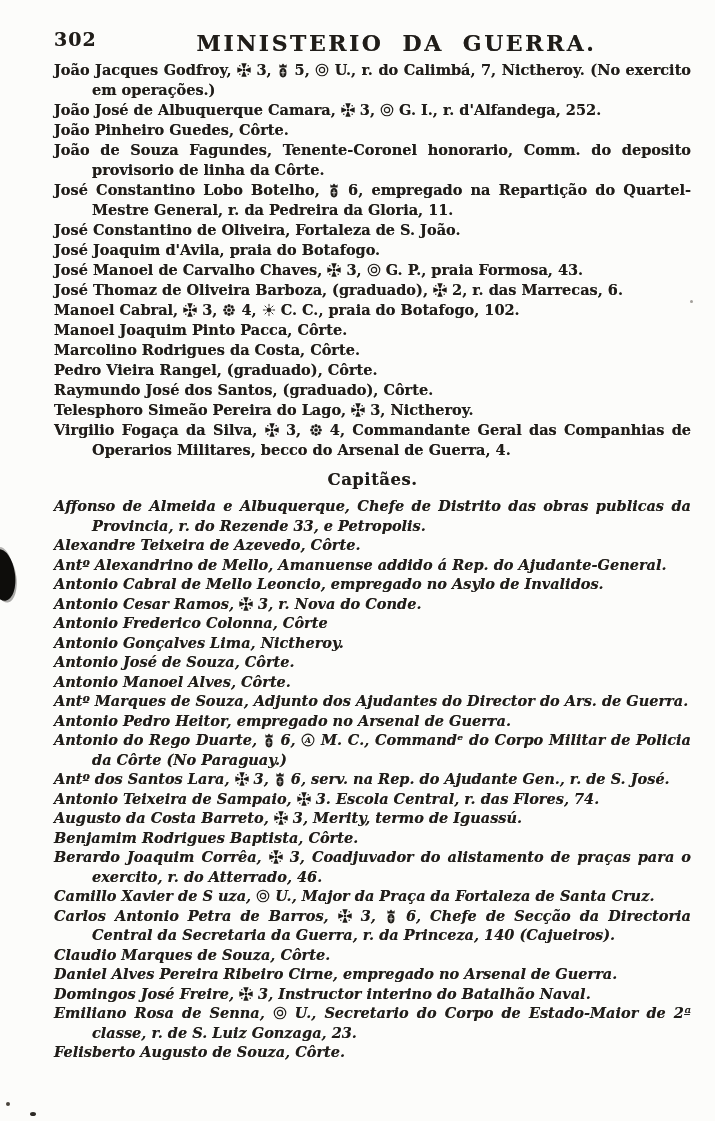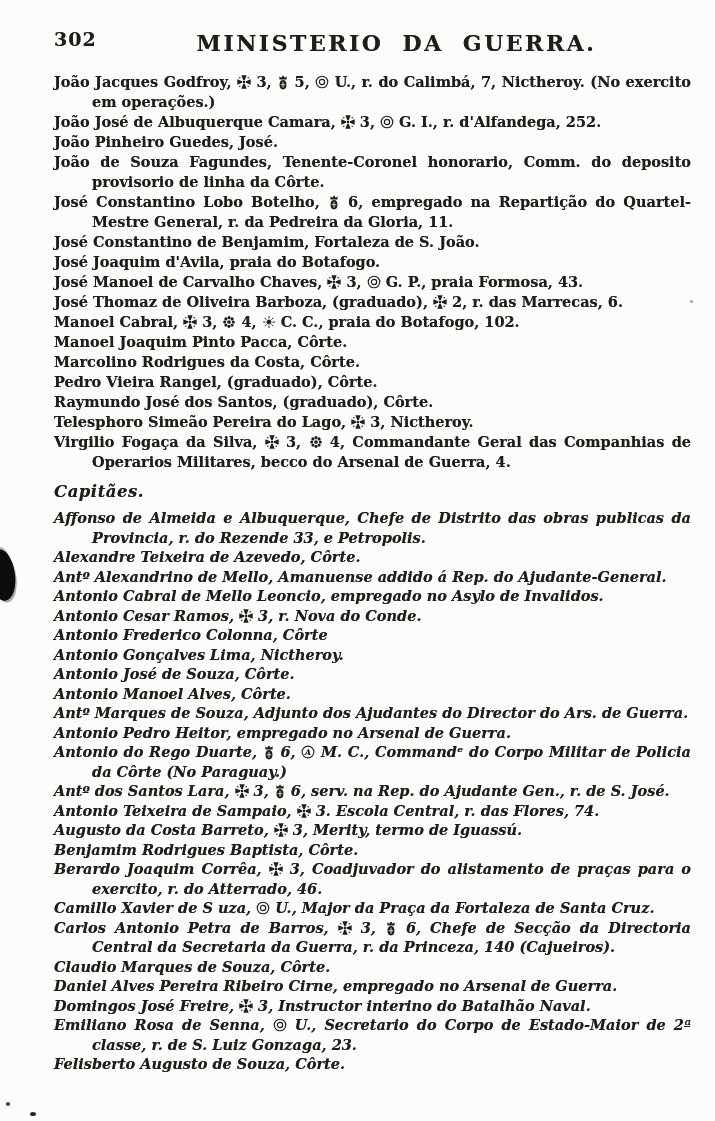--- a/index.html
+++ b/index.html
@@ -7,31 +7,31 @@
     position:relative;
     width:715px;height:1121px;
     background:#fcfcfa;
     color:#201d19;
     font-family:"DejaVu Serif", serif;
     font-weight:700;
     overflow:hidden;
     text-shadow:0 0 0.5px rgba(32,29,25,.6);
   }
   .content{position:absolute;left:54px;right:24px;top:26px;}
-  .page-header{position:relative;height:28px;margin-bottom:18px;}
+  .page-header{position:relative;height:28px;margin-bottom:6px;}
   .page-num{position:absolute;left:0;top:2px;font-size:19px;letter-spacing:1px;}
   .page-title{
     position:absolute;left:50%;top:4px;transform:translateX(-44%);
     font-size:22px;letter-spacing:2.5px;word-spacing:9px;white-space:nowrap;
   }
   .entries{font-size:14.5px;text-align:justify;}
   .entry{line-height:20px;text-indent:-38px;padding-left:38px;}
   #list-capitaes .entry{line-height:19.5px;font-style:italic;}
   .section-heading{
-    font-style:italic;font-weight:700;
+    font-weight:700;text-align:center;
     font-size:16.5px;margin:10px 0 7px 0;letter-spacing:.5px;
   }
   .medal{display:inline-block;text-indent:0;}
   .medal svg{display:inline-block;vertical-align:-2px;}
   .medal.icon-crown svg{vertical-align:-4px;}
   .ink-blob{
     position:absolute;left:-11px;top:549px;width:26px;height:52px;
     background:#0e0d0b;border-radius:50%;transform:rotate(-8deg);
     box-shadow:2px 3px 0 -1px rgba(20,18,15,.35), 1px -4px 0 -2px rgba(20,18,15,.3);
   }
@@ -87,30 +87,30 @@
                 <circle cx="14.4" cy="3.6" r="1"></circle>
                 <circle cx="3.6" cy="14.4" r="1"></circle>
                 <circle cx="14.4" cy="14.4" r="1"></circle>
               </g>
             </svg></span> 3, <span class="medal icon-circle"><svg width="14" height="14" viewBox="0 0 18 18" aria-hidden="true">
               <g fill="none" stroke="currentColor" stroke-width="1.5">
                 <circle cx="9" cy="9" r="7.4"></circle>
                 <circle cx="9" cy="9" r="3.4"></circle>
               </g>
             </svg></span> G. I., r. d'Alfandega, 252.</div>
-        <div class="entry">João Pinheiro Guedes, José.</div>
+        <div class="entry">João Pinheiro Guedes, Côrte.</div>
         <div class="entry">João de Souza Fagundes, Tenente-Coronel honorario, Comm. do deposito provisorio de linha da Côrte.</div>
         <div class="entry">José Constantino Lobo Botelho, <span class="medal icon-crown"><svg width="12" height="17" viewBox="0 0 16 22" aria-hidden="true">
               <g fill="currentColor">
                 <polygon points="3.2,7 3.2,2.6 5.4,4.8 8,1.6 10.6,4.8 12.8,2.6 12.8,7"></polygon>
                 <ellipse cx="8" cy="14" rx="4.6" ry="6.2"></ellipse>
               </g>
               <path d="M5 14 H11 M8 10 V18" stroke="#fcfcfa" stroke-width="1.1" fill="none"></path>
             </svg></span> 6, empregado na Repartição do Quartel-Mestre General, r. da Pedreira da Gloria, 11.</div>
-        <div class="entry">José Constantino de Benjamim, Fortaleza de S. João.</div>
+        <div class="entry">José Constantino de Oliveira, Fortaleza de S. João.</div>
         <div class="entry">José Joaquim d'Avila, praia do Botafogo.</div>
         <div class="entry">José Manoel de Carvalho Chaves, <span class="medal icon-cross"><svg width="14" height="14" viewBox="0 0 18 18" aria-hidden="true">
               <g fill="currentColor">
                 <polygon points="5.6,0.4 12.4,0.4 9.9,6.6 8.1,6.6"></polygon>
                 <polygon points="5.6,17.6 12.4,17.6 9.9,11.4 8.1,11.4"></polygon>
                 <polygon points="0.4,5.6 0.4,12.4 6.6,9.9 6.6,8.1"></polygon>
                 <polygon points="17.6,5.6 17.6,12.4 11.4,9.9 11.4,8.1"></polygon>
                 <circle cx="9" cy="9" r="1.7"></circle>
                 <circle cx="3.6" cy="3.6" r="1"></circle>
                 <circle cx="14.4" cy="3.6" r="1"></circle>

